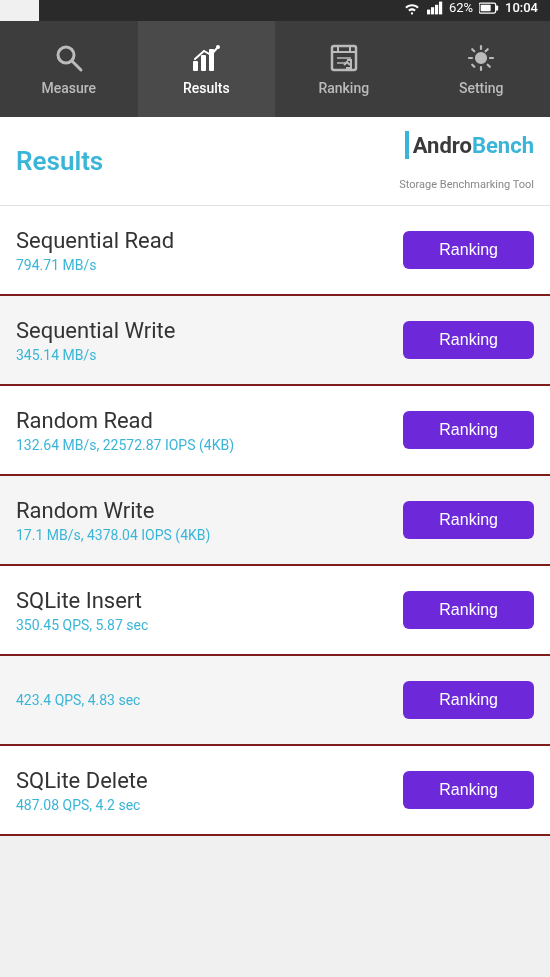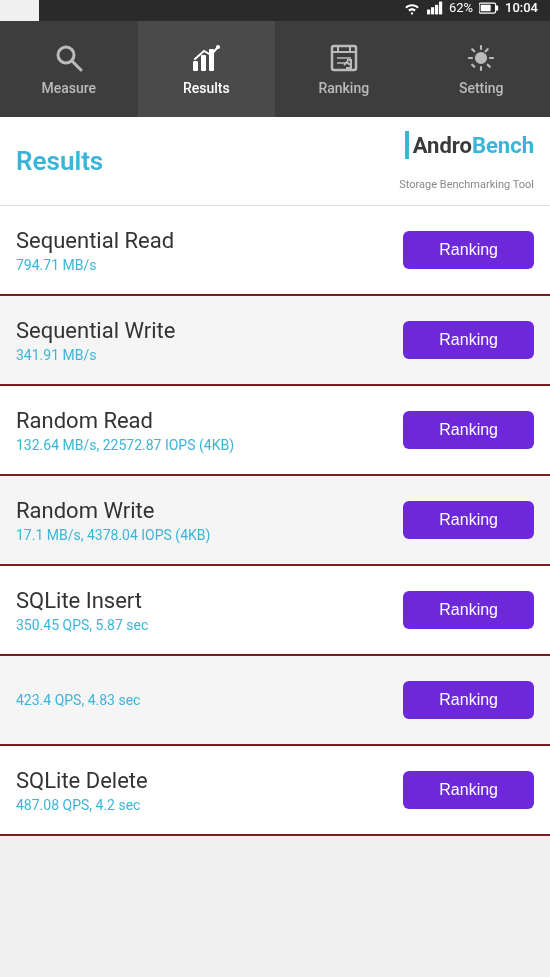--- a/index.html
+++ b/index.html
@@ -274,21 +274,21 @@
 <div class="result-row">
       <div class="result-info">
         <div class="result-name">Sequential Read</div>
         <div class="result-value">794.71 MB/s</div>
       </div>
       <button class="ranking-button">Ranking</button>
     </div>
     <div class="result-row">
       <div class="result-info">
         <div class="result-name">Sequential Write</div>
-        <div class="result-value">341.91 MB/s</div>
+        <div class="result-value">345.14 MB/s</div>
       </div>
       <button class="ranking-button">Ranking</button>
     </div>
     <div class="result-row">
       <div class="result-info">
         <div class="result-name">Random Read</div>
         <div class="result-value">132.64 MB/s, 22572.87 IOPS (4KB)</div>
       </div>
       <button class="ranking-button">Ranking</button>
     </div>

